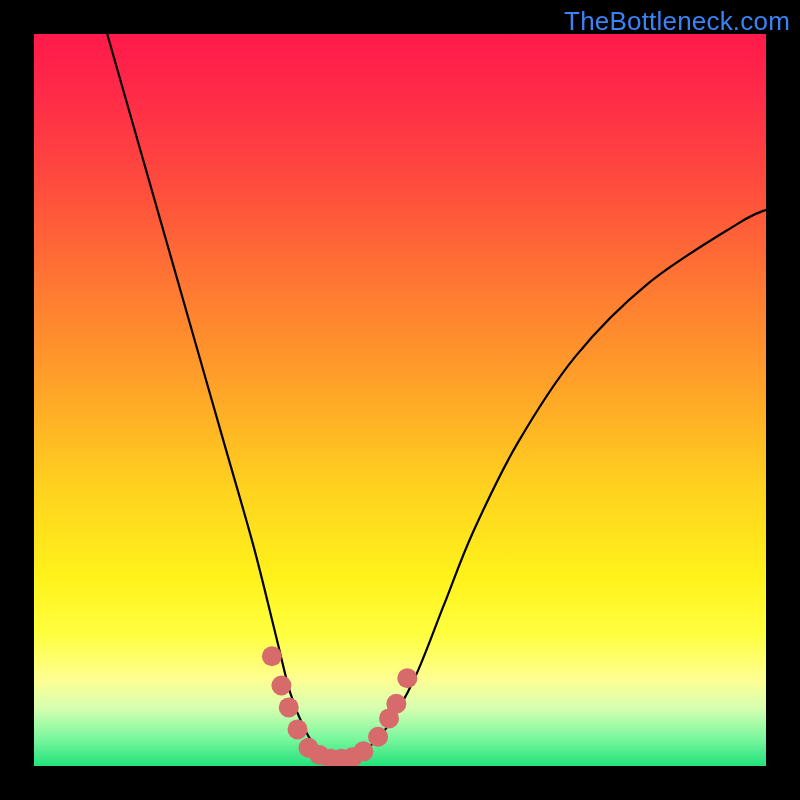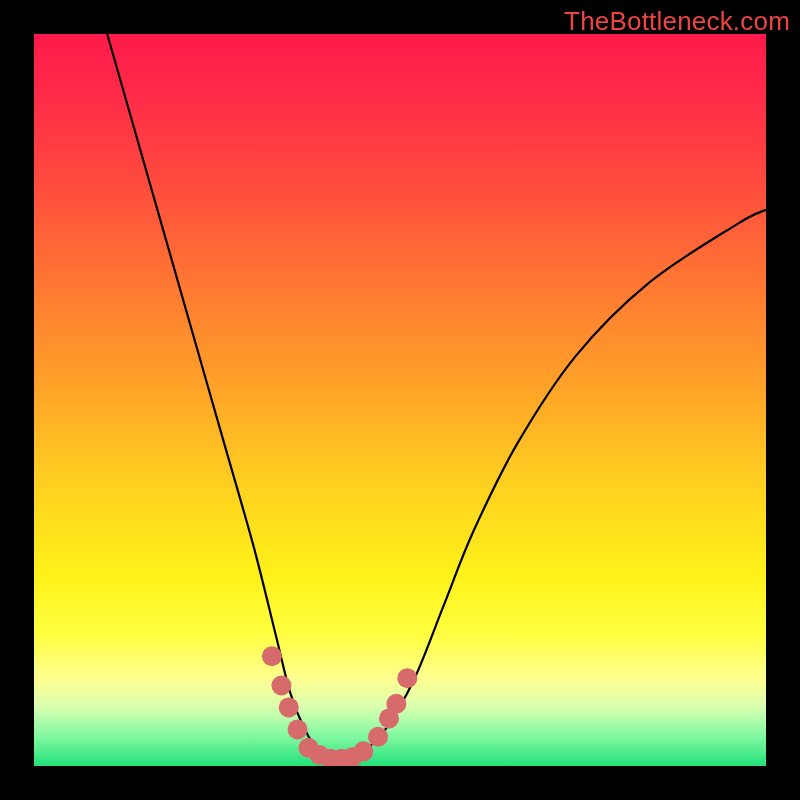--- a/index.html
+++ b/index.html
@@ -37,21 +37,21 @@
       #ffff90 88%,
       #d8ffb0 92%,
       #80f8a0 96%,
       #22e27a 100%
     );
   }
   .watermark {
     position: absolute;
     top: 6px;
     right: 10px;
-    color: #ef4444;
+    color: #3b82f6;
     font-size: 26px;
     letter-spacing: 0.2px;
     font-weight: 500;
   }
   svg.curve {
     position: absolute;
     top: 0;
     left: 0;
     width: 732px;
     height: 732px;

